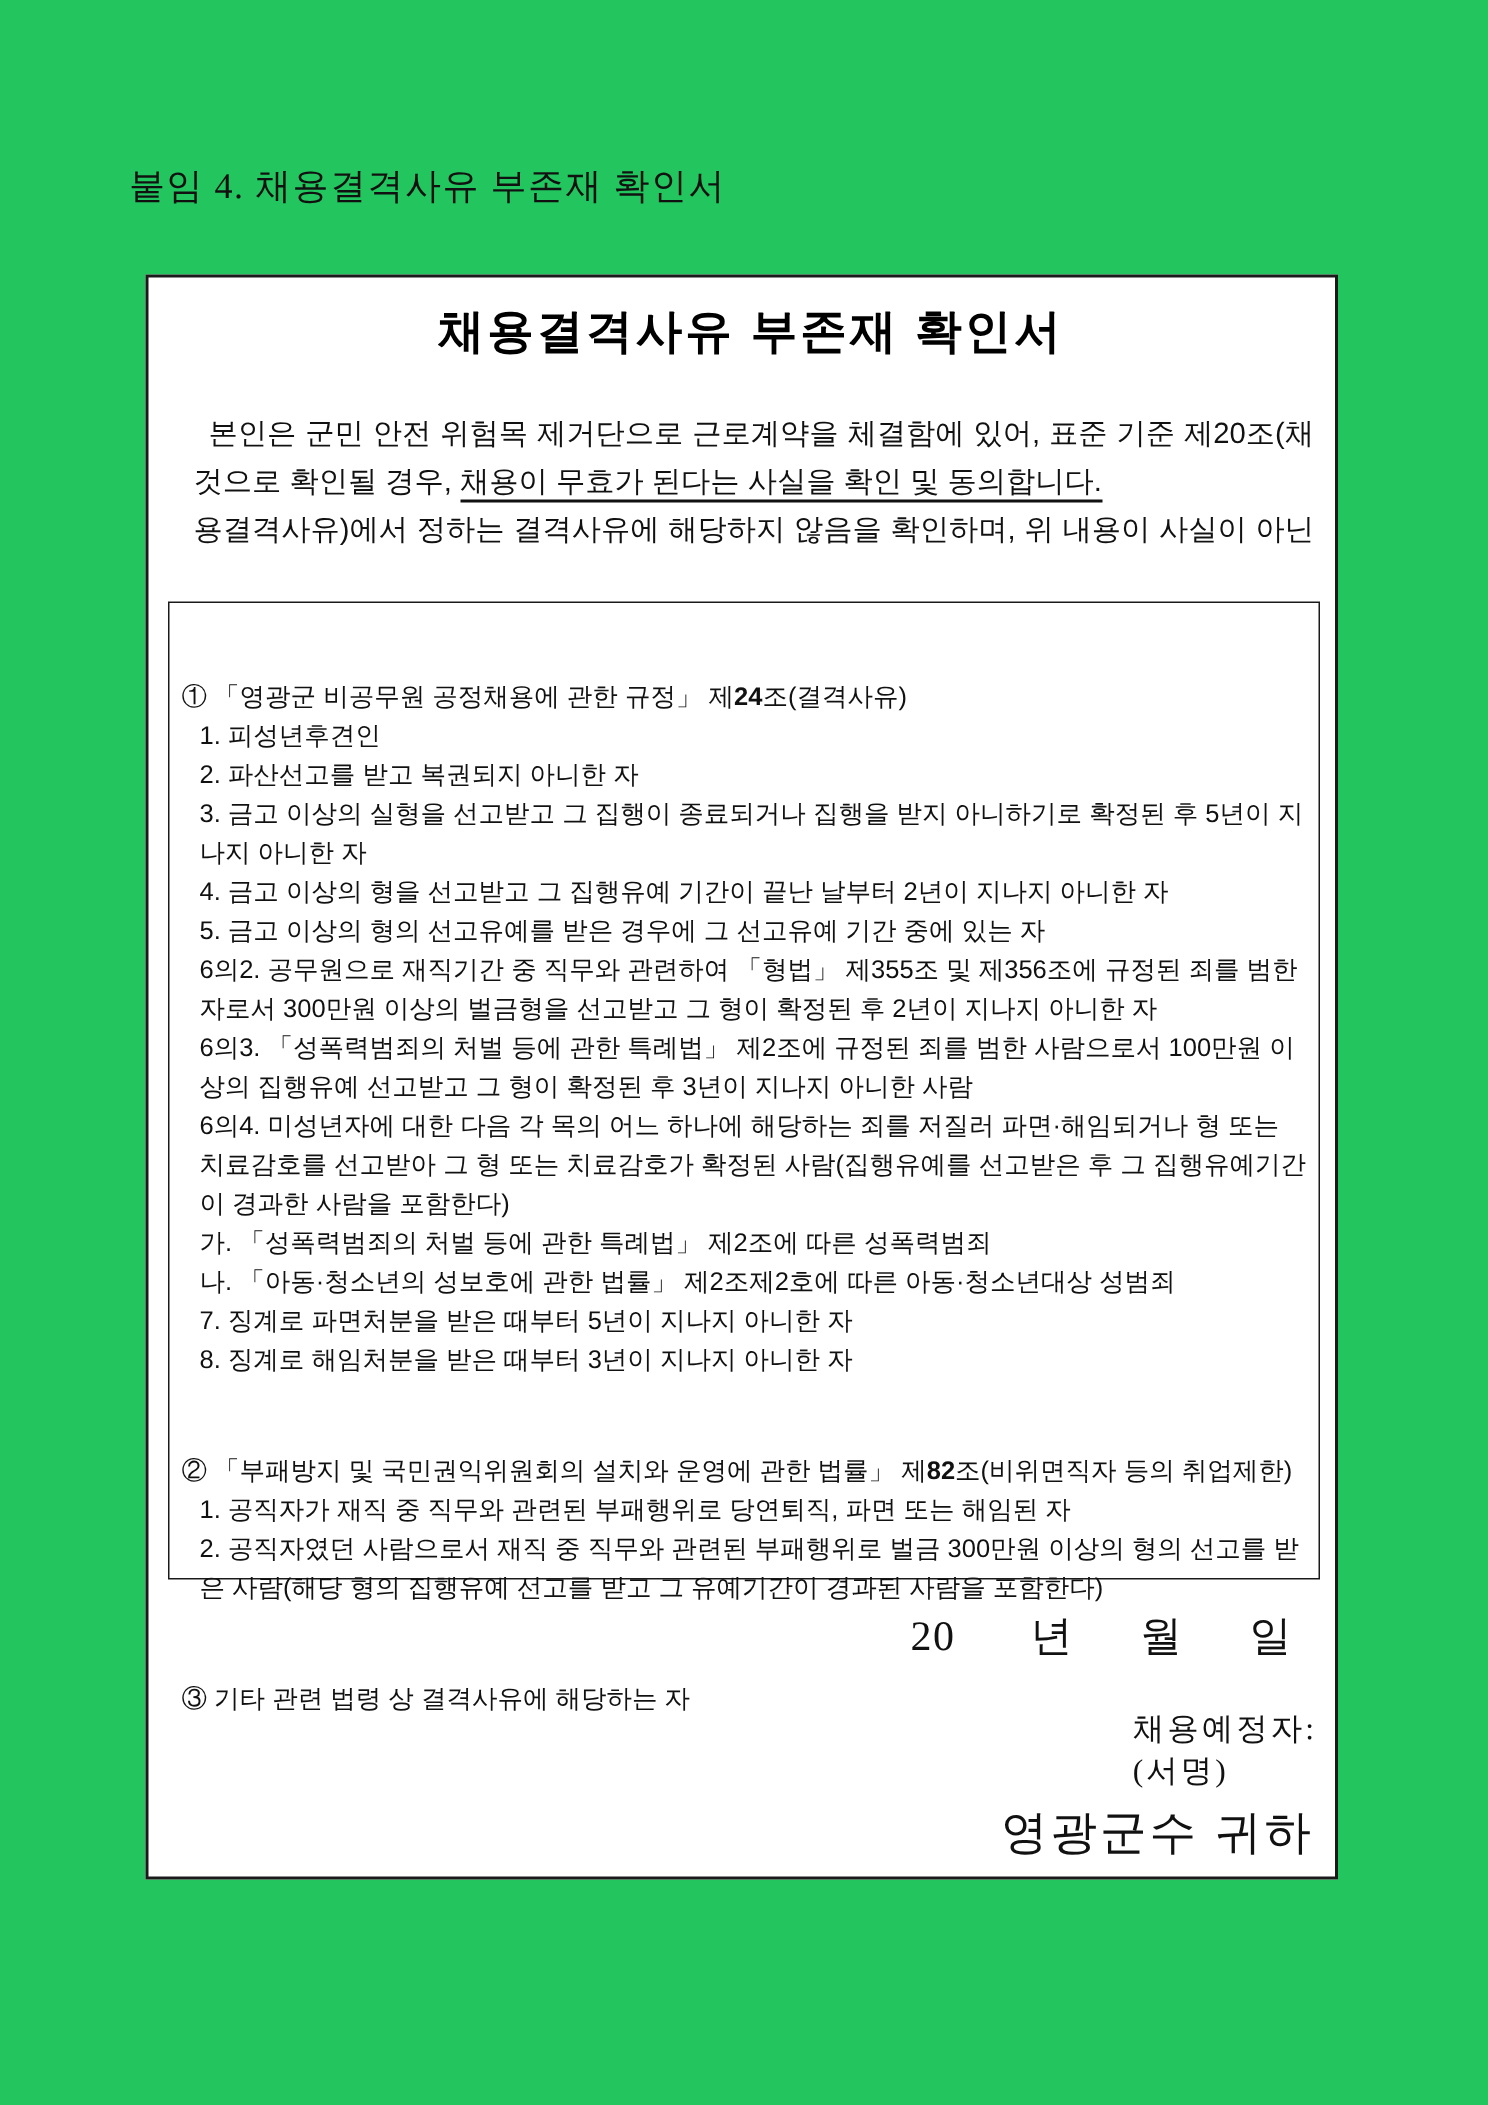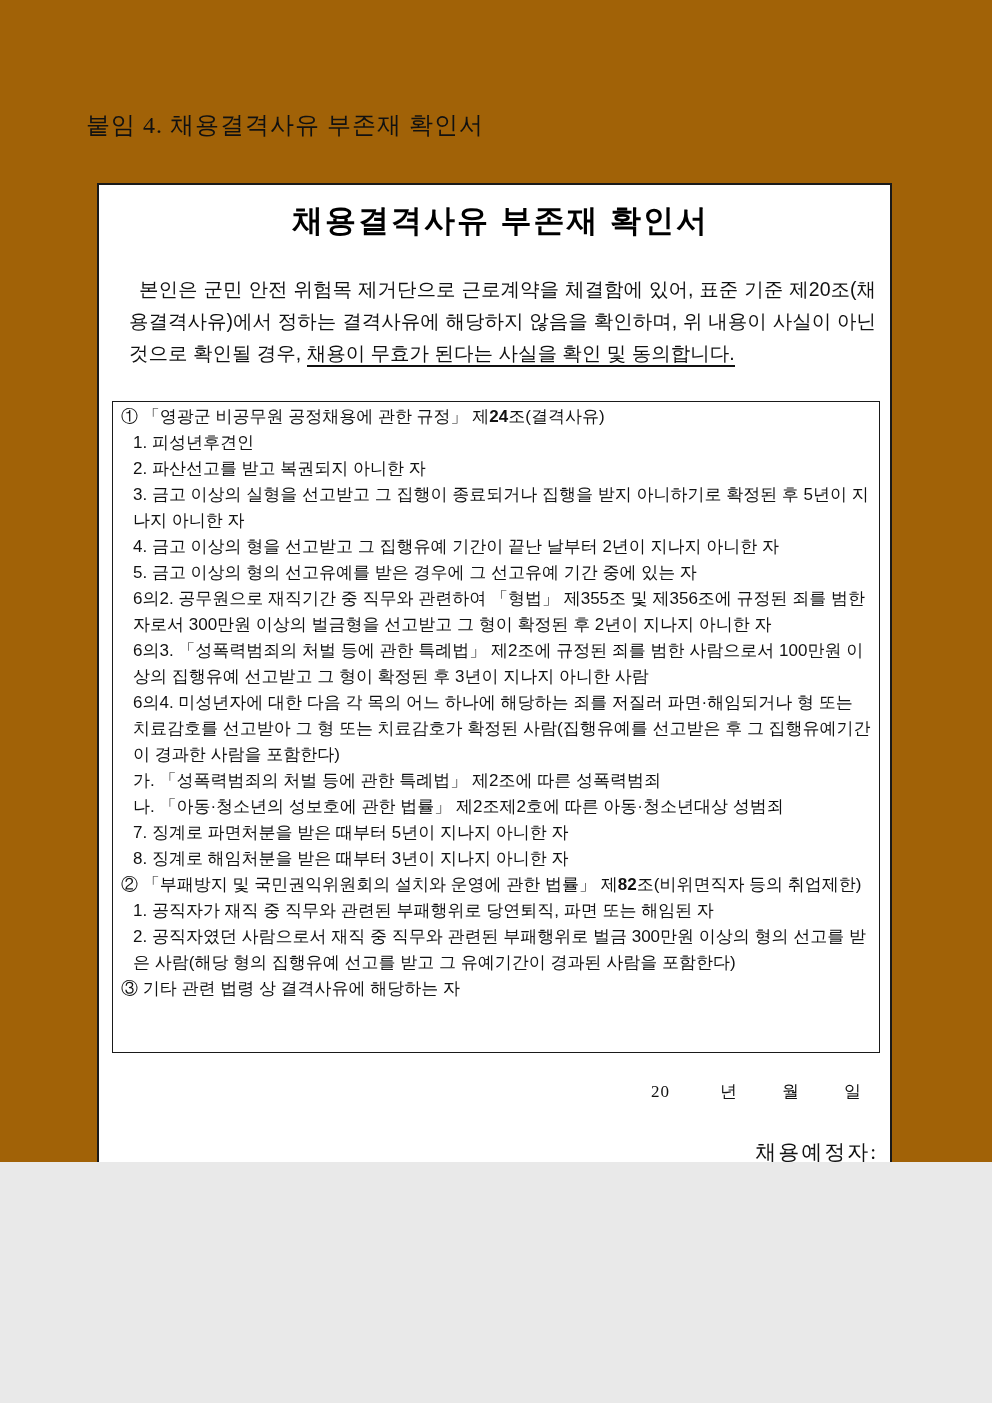--- a/index.html
+++ b/index.html
@@ -1,18 +1,18 @@
 <!DOCTYPE html>
 <html><head>
 <meta charset="utf-8">
 <style>
   html, body { margin:0; padding:0; background:#e9e9e9; }
   .page {
-    position:relative; width:992px; height:1162px; margin:0 auto;
-    background:#a16207; color:#000;
+    position:relative; width:992px; height:1403px; margin:0 auto;
+    background:#22c55e; color:#000;
     font-family:"Liberation Sans", sans-serif;
     overflow:hidden;
   }
   .attachment-heading {
     position:absolute; left:86px; top:110px;
     font-family:"Liberation Serif", serif;
     font-size:24px; line-height:30px; letter-spacing:1px;
     color:#111;
   }
   .outer-box {
@@ -33,27 +33,27 @@
   .st-line.just { text-align:justify; text-align-last:justify; }
   .st-line.first { padding-left:10px; }
   .u-underline { border-bottom:2px solid #111; padding-bottom:1px; }
   .inner-box {
     position:absolute; left:13px; top:216px; width:768px; height:652px;
     border:1.5px solid #1a1a1a; box-sizing:border-box;
     padding:2px 6px 4px 6px;
     font-size:17px; line-height:26px; color:#111;
   }
   .item.num    { padding-left:14px; }
-  .item.circle { padding-left:16px; text-indent:-14px; }
+  .item.circle { padding-left:16px; text-indent:-14px;margin-top:48px; }
   .item b { font-weight:700; }
   .date-row {
     position:absolute; right:28px; top:893px;
     display:flex; justify-content:flex-end; column-gap:44px;
     font-family:"Liberation Serif", serif;
-    font-size:17px; line-height:28px; letter-spacing:1px; color:#111;
+    font-size:28px; line-height:28px; letter-spacing:1px; color:#111;
   }
   .date-row .year-prefix { margin-right:6px; }
   .sign-row {
     position:absolute; right:12px; top:953px;
     display:flex; justify-content:flex-end; column-gap:112px;
     font-family:"Liberation Serif", serif;
     font-size:21px; line-height:28px; letter-spacing:2px; color:#111;flex-direction:column;
   }
   .addressee {
     position:absolute; right:14px; top:1017px;
@@ -67,22 +67,22 @@
 <div class="page">
 
   <div class="attachment-heading">붙임 4. 채용결격사유 부존재 확인서</div>
 
   <div class="outer-box">
 
     <div class="form-title">채용결격사유 부존재 확인서</div>
 
     <div class="statement">
       <div class="st-line just first">본인은 군민 안전 위험목 제거단으로 근로계약을 체결함에 있어, 표준 기준 제20조(채</div>
+      <div class="st-line"><span>것으로 확인될 경우, </span><span class="u-underline">채용이 무효가 된다는 사실을 확인 및 동의합니다.</span></div>
       <div class="st-line just">용결격사유)에서 정하는 결격사유에 해당하지 않음을 확인하며, 위 내용이 사실이 아닌</div>
-      <div class="st-line"><span>것으로 확인될 경우, </span><span class="u-underline">채용이 무효가 된다는 사실을 확인 및 동의합니다.</span></div>
     </div>
 
     <div class="inner-box">
         <div class="item circle">① 「영광군 비공무원 공정채용에 관한 규정」 제<b>24</b>조(결격사유)</div>
         <div class="item num">1. 피성년후견인</div>
         <div class="item num">2. 파산선고를 받고 복권되지 아니한 자</div>
         <div class="item num">3. 금고 이상의 실형을 선고받고 그 집행이 종료되거나 집행을 받지 아니하기로 확정된 후 5년이 지나지 아니한 자</div>
         <div class="item num">4. 금고 이상의 형을 선고받고 그 집행유예 기간이 끝난 날부터 2년이 지나지 아니한 자</div>
         <div class="item num">5. 금고 이상의 형의 선고유예를 받은 경우에 그 선고유예 기간 중에 있는 자</div>
         <div class="item num">6의2. 공무원으로 재직기간 중 직무와 관련하여 「형법」 제355조 및 제356조에 규정된 죄를 범한 자로서 300만원 이상의 벌금형을 선고받고 그 형이 확정된 후 2년이 지나지 아니한 자</div>

